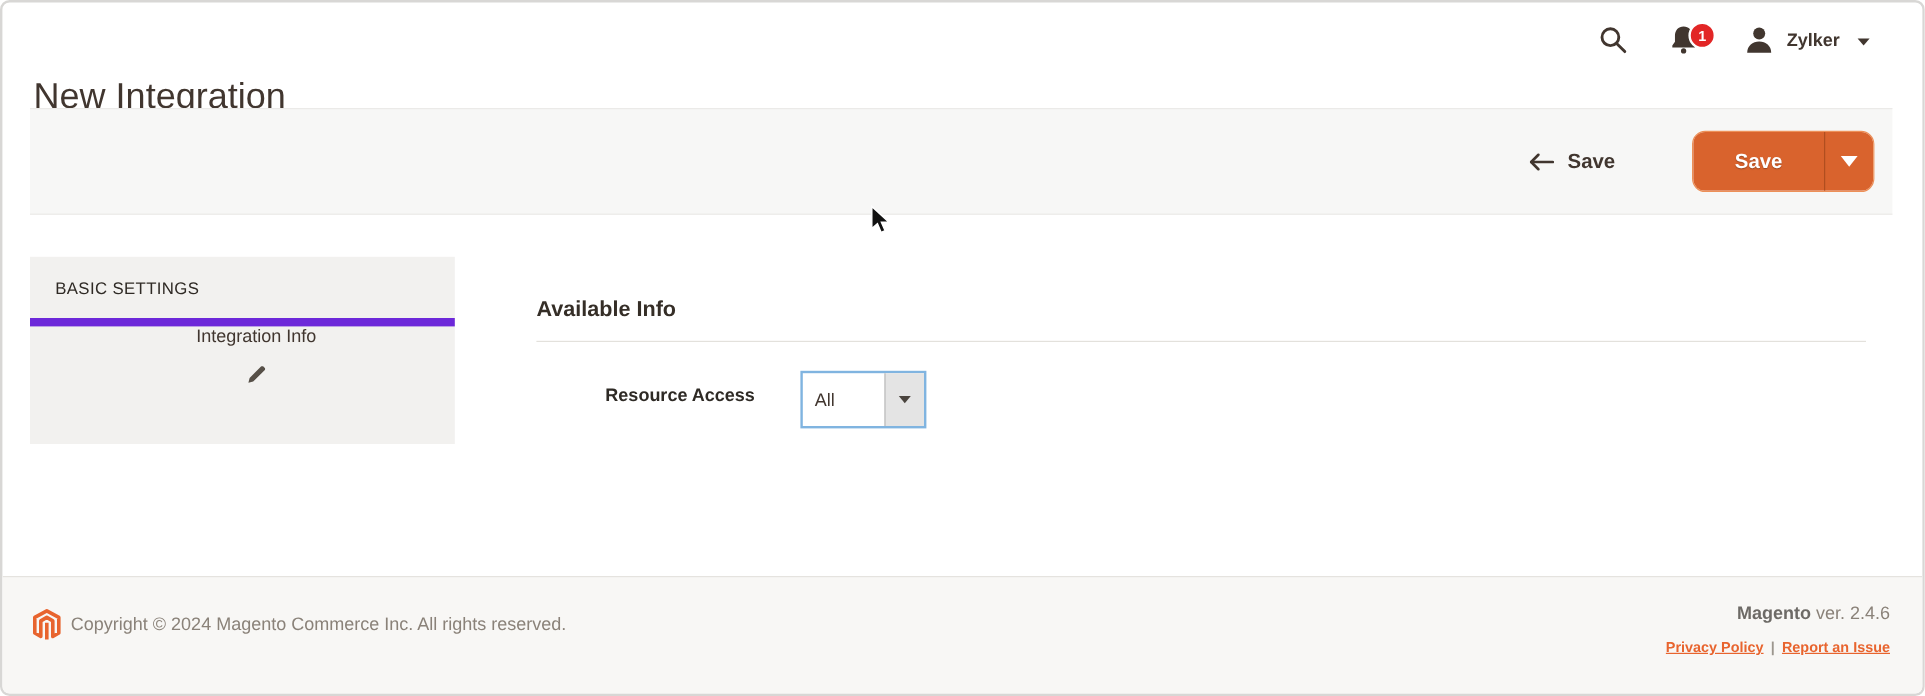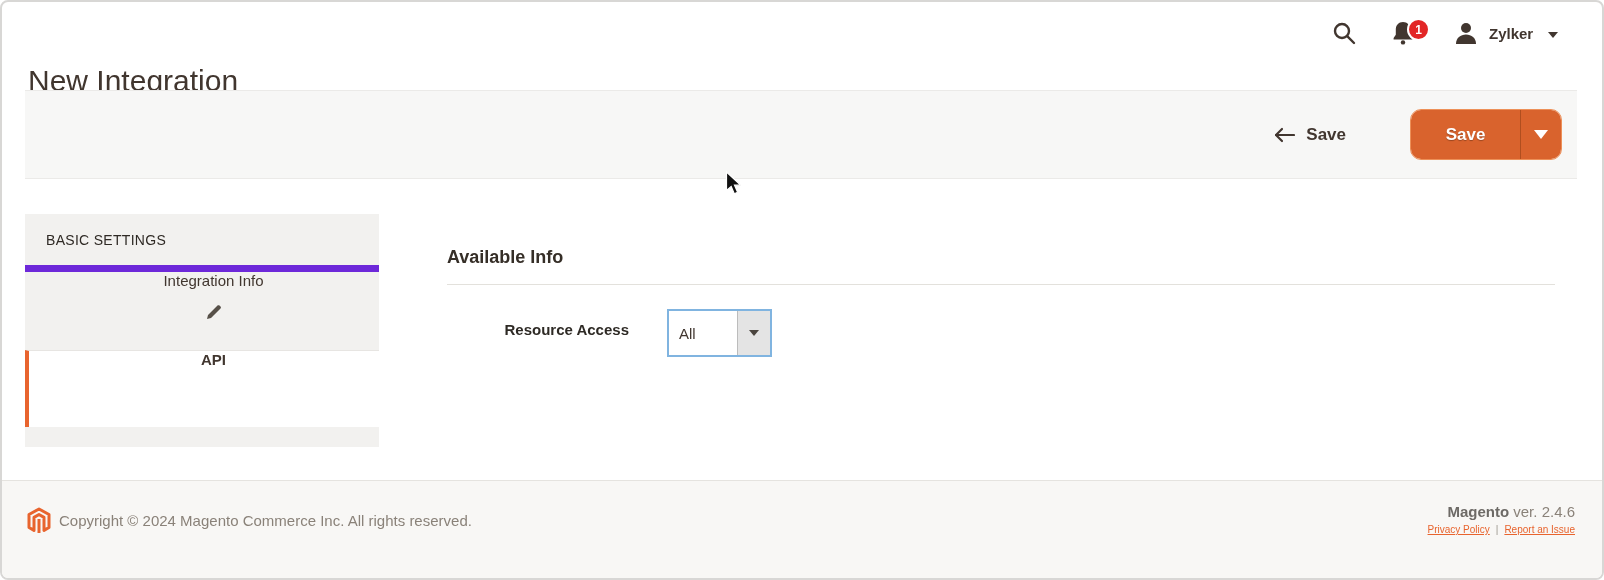--- a/index.html
+++ b/index.html
@@ -138,21 +138,21 @@
   .footer-logo{position:absolute;left:25px;top:26px;}
   .copyright{
     position:absolute;left:57px;top:31px;
     font-size:15px;color:#8a8279;
   }
   .footer-right{
     position:absolute;right:27px;top:22px;text-align:right;
   }
   .version-line{font-size:15px;color:#8a8279;}
   .version-line .brand{font-weight:700;color:#6d6a66;}
-  .links-line{margin-top:4px;font-size:10px;}
+  .links-line{margin-top:12px;font-size:12px;font-weight:bold;}
   .links-line a{color:#e8642e;text-decoration:underline;cursor:pointer;}
   .links-line .sep{color:#9c968e;margin:0 6px;text-decoration:none;}
 </style>
 </head>
 <body>
 
 <div class="viewport">
 
   <h1 class="page-title">New Integration</h1>
 
@@ -203,23 +203,20 @@
   <div class="sidebar">
     <div class="sidebar-head">BASIC SETTINGS</div>
     <div class="sidebar-item">
       <span>Integration Info</span>
       <span>
         <svg width="19" height="19" viewBox="0 0 19 19" fill="#575048">
           <path d="M3 16l1-4 9.5-9.5c.5-.5 1.4-.5 2 0l1 1c.6.6.6 1.5 0 2L7 15l-4 1z M4.6 12.8l1.6 1.6"></path>
         </svg>
       </span>
     </div>
-    <div class="sidebar-item active">
-      <span>API</span>
-    </div>
   </div>
 
   <div class="section-title">Available Info</div>
   <div class="section-divider"></div>
 
   <div class="form-label">Resource Access</div>
   <div class="select">
     <span class="select-value">All</span>
     <span class="select-arrow">
       <span class="tri"></span>

